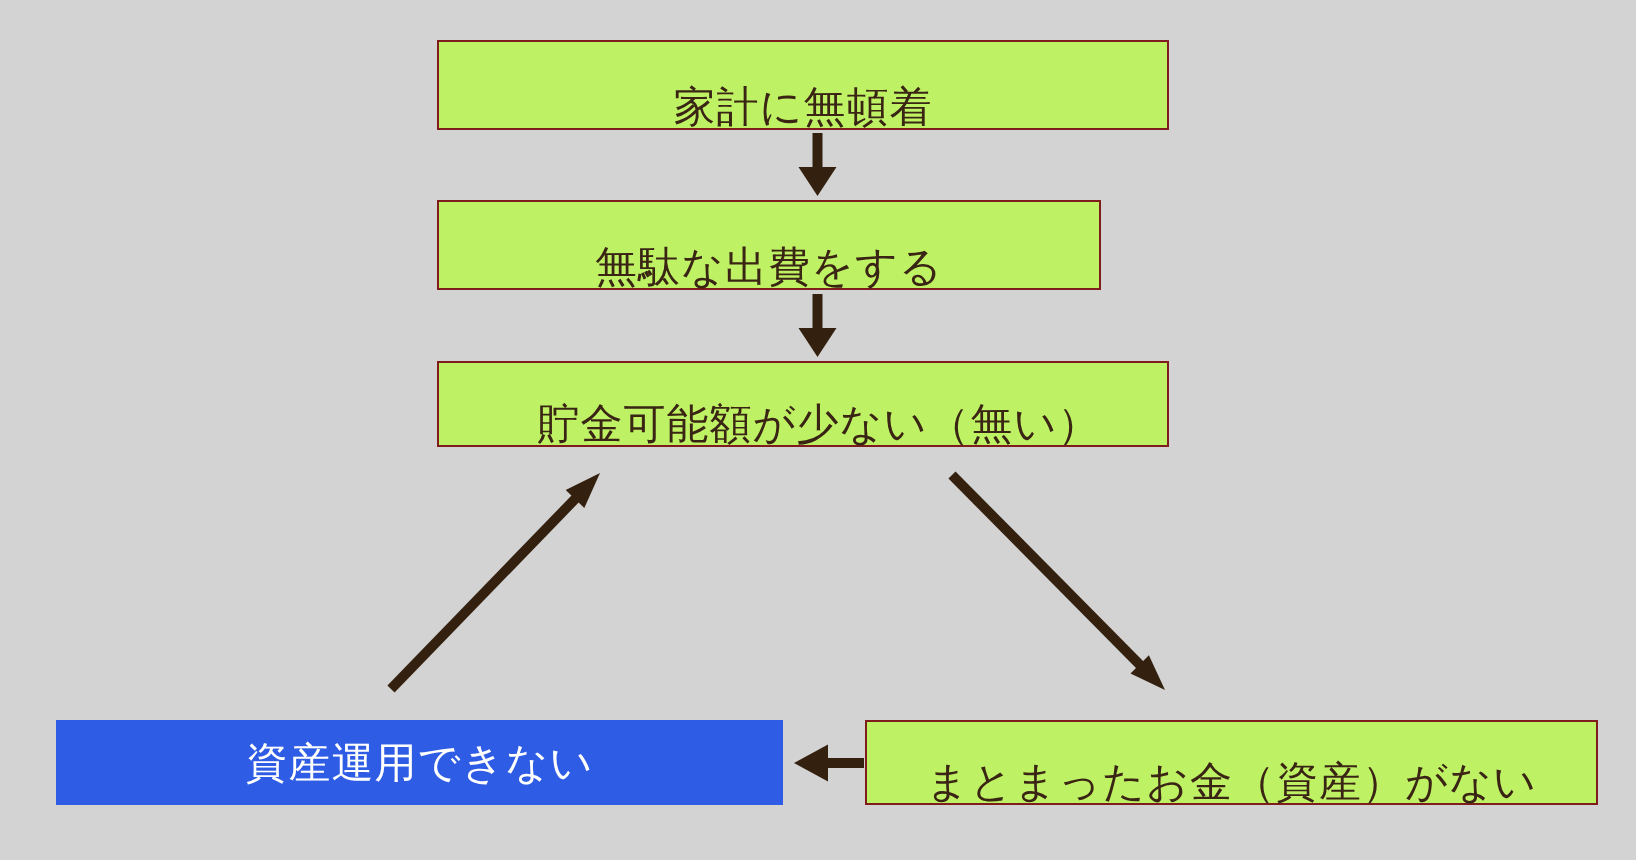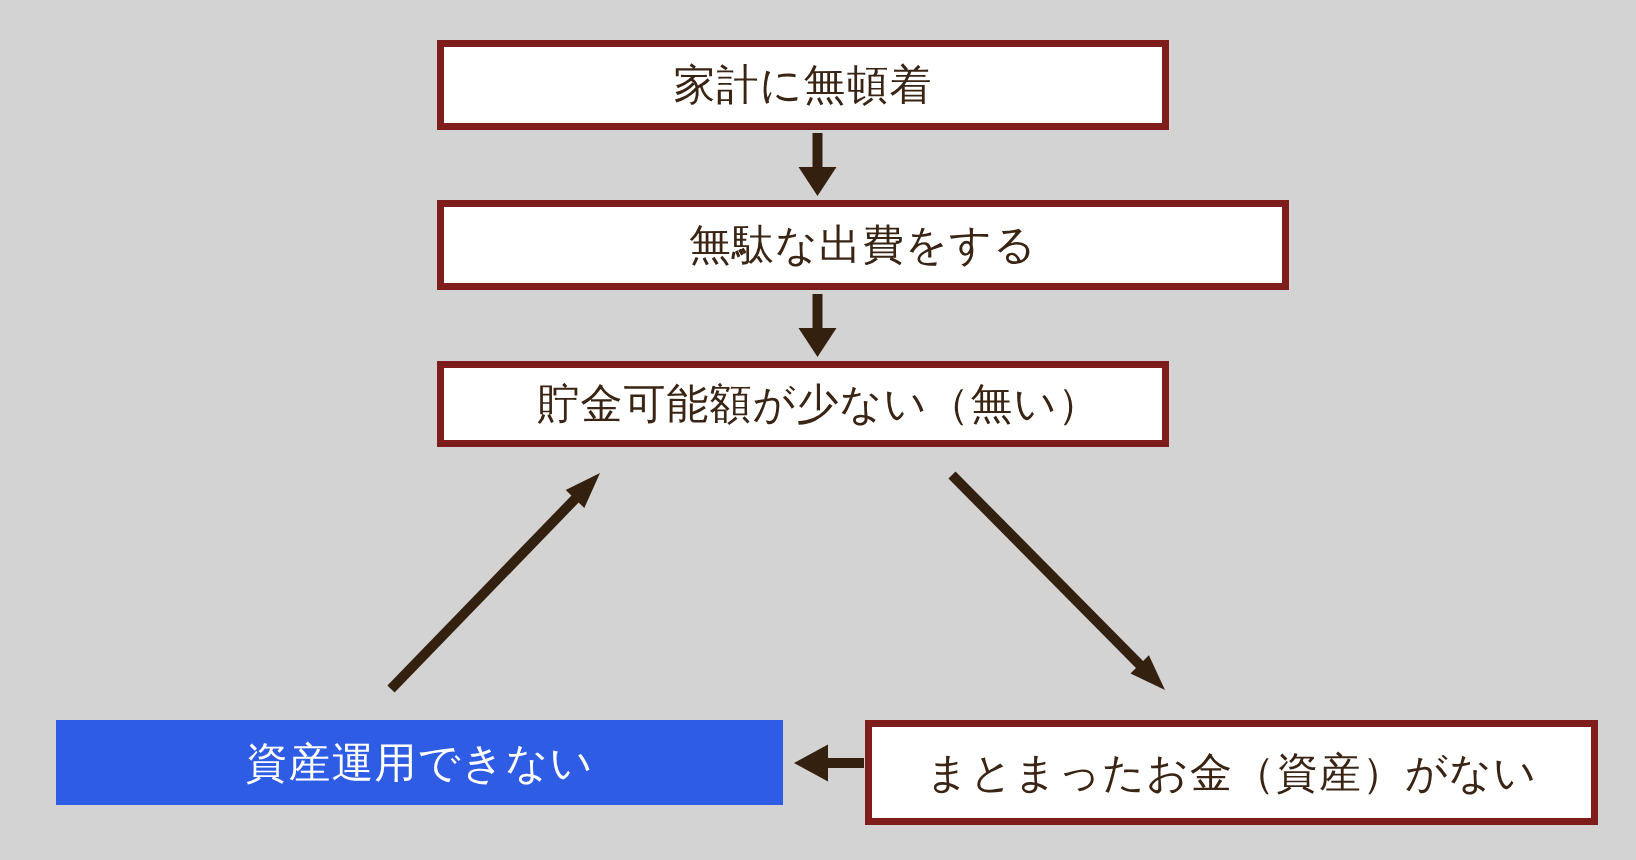--- a/index.html
+++ b/index.html
@@ -27,34 +27,35 @@
     box-sizing: border-box;
     display: flex;
     align-items: center;
     justify-content: center;
     text-align: center;
     font-size: 42px;
     letter-spacing: 1px;
     line-height: 1;
   }
   .node.outlined {
-    background: #ffffff;
-    border: 7px solid #7f1d1d;
+    background: #bef264;
+    border: 2px solid #7f1d1d;
     color: #3a2514;
+    align-items: flex-end;
   }
   .node.highlighted {
     background: #2e5ce5;
     border: none;
     color: #ffffff;
   }
   .node-1 { left: 437px; top: 40px;  width: 732px; height: 90px; }
-  .node-2 { left: 437px; top: 200px; width: 852px; height: 90px; }
+  .node-2 { left: 437px; top: 200px; width: 664px; height: 90px; }
   .node-3 { left: 437px; top: 361px; width: 732px; height: 86px; padding-left: 32px; }
   .node-4 { left: 56px;  top: 720px; width: 727px; height: 85px; }
-  .node-5 { left: 865px; top: 720px; width: 733px; height: 105px; }
+  .node-5 { left: 865px; top: 720px; width: 733px; height: 85px; }
   .edge-stroke {
     stroke: #33200e;
     stroke-width: 10;
     fill: none;
   }
   .edge-head {
     fill: #33200e;
     stroke: none;
   }
 </style>

